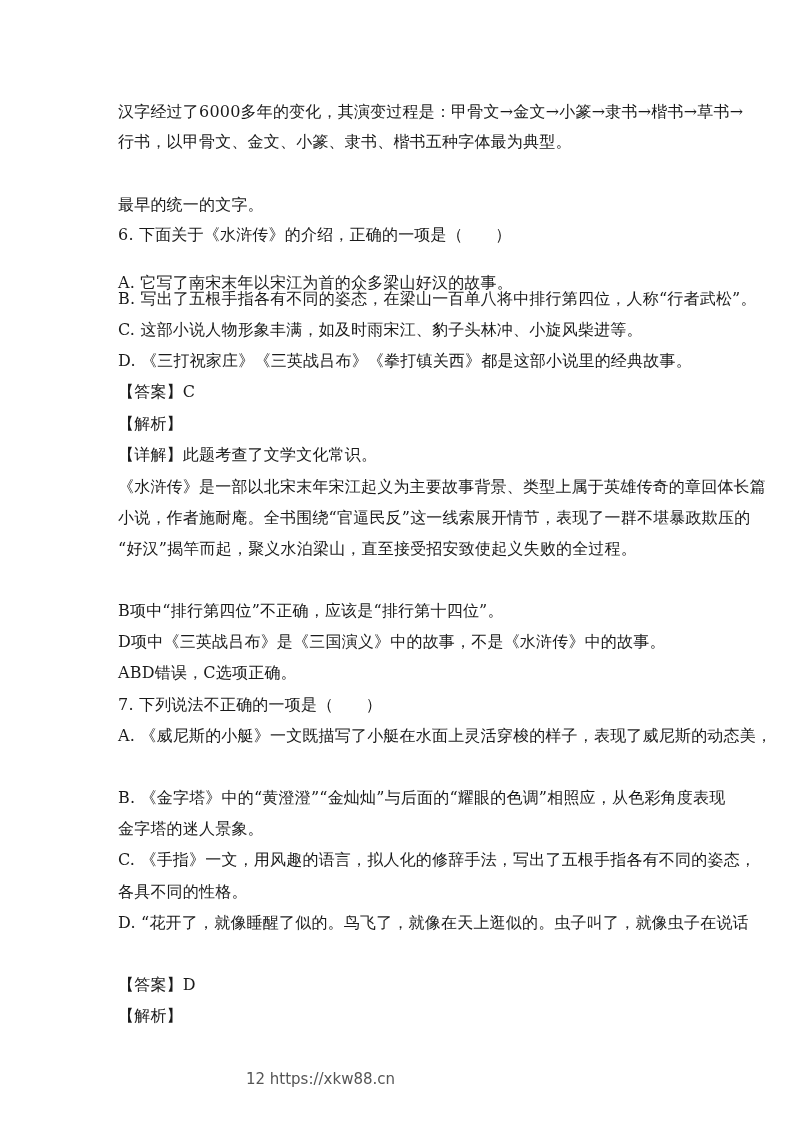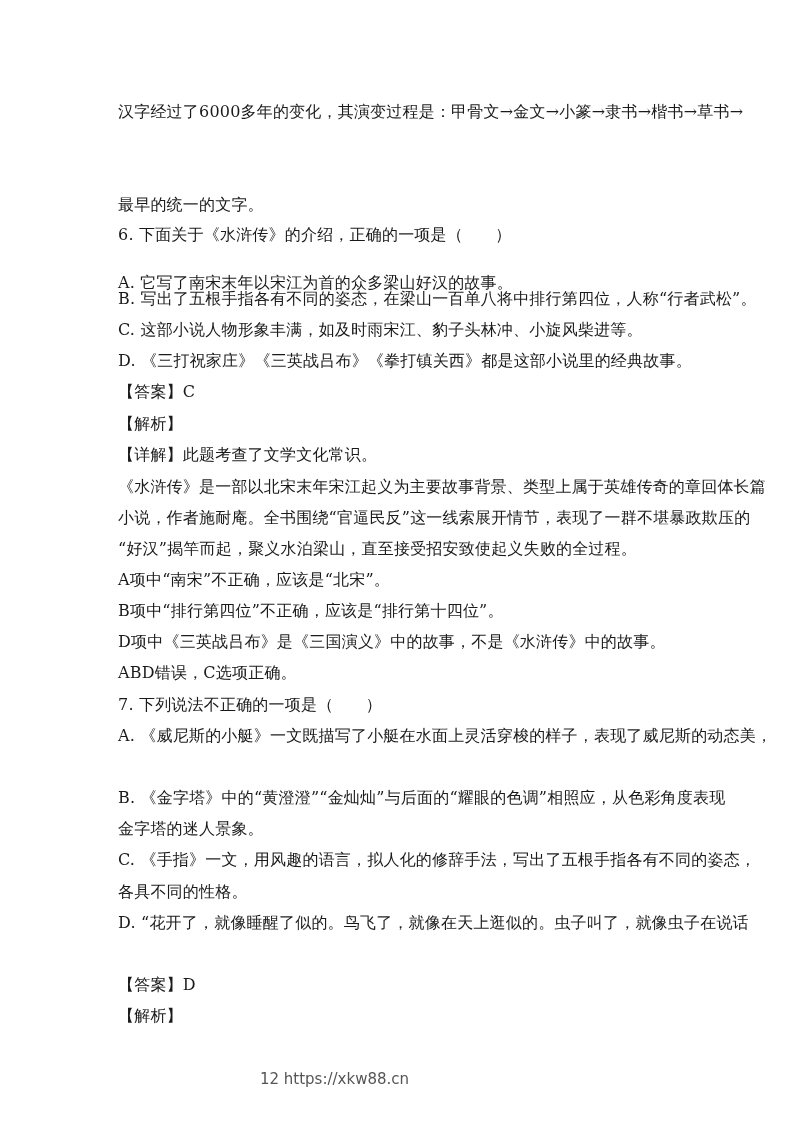--- a/index.html
+++ b/index.html
@@ -10,41 +10,41 @@
     }
     .page { position: absolute; left: 0; top: 0; width: 793px; height: 1122px; }
     .line {
       position: absolute; left: 118px;
       font-size: 16px; line-height: 18px; white-space: nowrap;
       letter-spacing: 0.2px;
     }
     .footer {
       position: absolute; left: 0; width: 641px; top: 1070px;
       text-align: center; font-family: "DejaVu Sans", "Liberation Sans", sans-serif;
-      font-size: 15px; color: #555555; padding-left: 14px;
+      font-size: 15px; color: #555555;
     }
   </style>
 </head>
 <body>
 
 <div class="page">
   <div class="line" style="top:103px">汉字经过了6000多年的变化，其演变过程是：甲骨文→金文→小篆→隶书→楷书→草书→</div>
+  <div class="line" style="top:133px">行书，以甲骨文、金文、小篆、隶书、楷书五种字体最为典型。</div>
   <div class="line" style="top:196px">最早的统一的文字。</div>
   <div class="line" style="top:226px">6. 下面关于《水浒传》的介绍，正确的一项是（　　）</div>
   <div class="line" style="top:274px">A. 它写了南宋末年以宋江为首的众多梁山好汉的故事。</div>
   <div class="line" style="top:290px">B. 写出了五根手指各有不同的姿态，在梁山一百单八将中排行第四位，人称“行者武松”。</div>
   <div class="line" style="top:321px">C. 这部小说人物形象丰满，如及时雨宋江、豹子头林冲、小旋风柴进等。</div>
   <div class="line" style="top:352px">D. 《三打祝家庄》《三英战吕布》《拳打镇关西》都是这部小说里的经典故事。</div>
   <div class="line" style="top:383px">【答案】C</div>
   <div class="line" style="top:415px">【解析】</div>
   <div class="line" style="top:446px">【详解】此题考查了文学文化常识。</div>
   <div class="line" style="top:478px">《水浒传》是一部以北宋末年宋江起义为主要故事背景、类型上属于英雄传奇的章回体长篇</div>
   <div class="line" style="top:509px">小说，作者施耐庵。全书围绕“官逼民反”这一线索展开情节，表现了一群不堪暴政欺压的</div>
   <div class="line" style="top:540px">“好汉”揭竿而起，聚义水泊梁山，直至接受招安致使起义失败的全过程。</div>
-  <div class="line" style="top:571px">A项中“南宋”不正确，应该是“北宋”。</div>
   <div class="line" style="top:602px">B项中“排行第四位”不正确，应该是“排行第十四位”。</div>
   <div class="line" style="top:633px">D项中《三英战吕布》是《三国演义》中的故事，不是《水浒传》中的故事。</div>
   <div class="line" style="top:664px">ABD错误，C选项正确。</div>
   <div class="line" style="top:696px">7. 下列说法不正确的一项是（　　）</div>
   <div class="line" style="top:727px">A. 《威尼斯的小艇》一文既描写了小艇在水面上灵活穿梭的样子，表现了威尼斯的动态美，</div>
   <div class="line" style="top:789px">B. 《金字塔》中的“黄澄澄”“金灿灿”与后面的“耀眼的色调”相照应，从色彩角度表现</div>
   <div class="line" style="top:820px">金字塔的迷人景象。</div>
   <div class="line" style="top:851px">C. 《手指》一文，用风趣的语言，拟人化的修辞手法，写出了五根手指各有不同的姿态，</div>
   <div class="line" style="top:883px">各具不同的性格。</div>
   <div class="line" style="top:914px">D. “花开了，就像睡醒了似的。鸟飞了，就像在天上逛似的。虫子叫了，就像虫子在说话</div>

